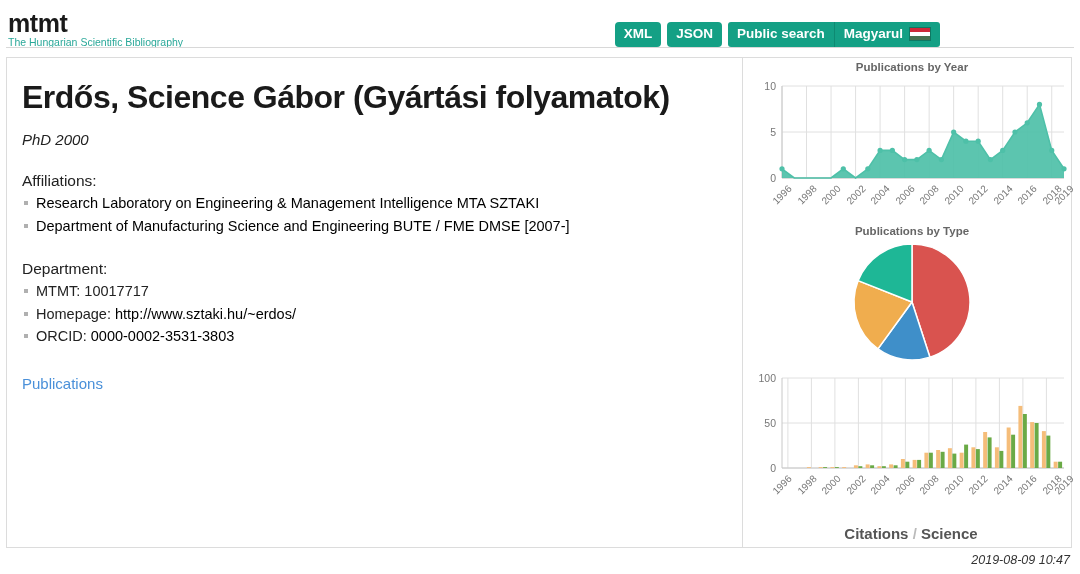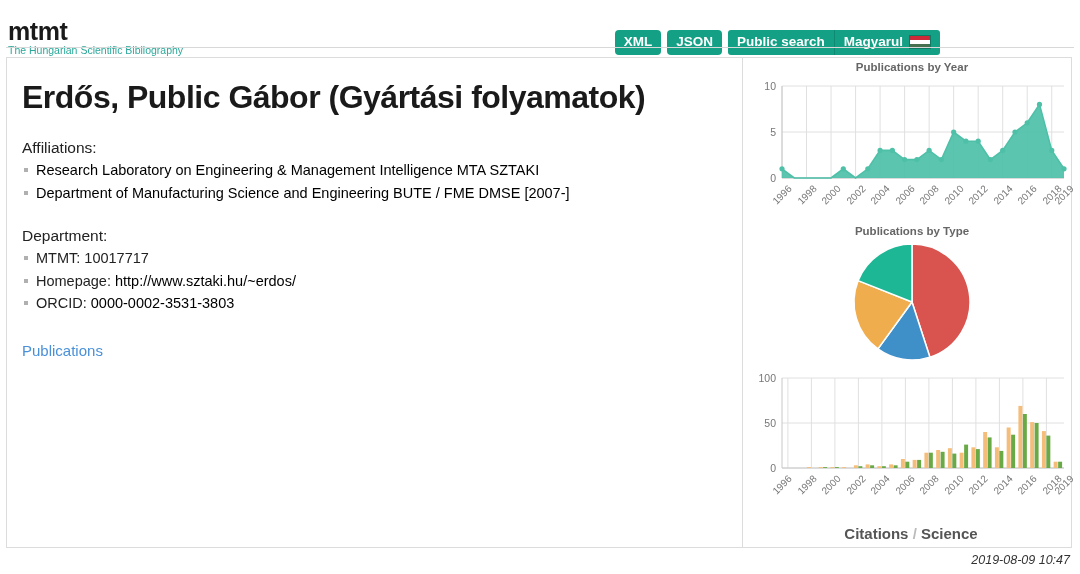--- a/index.html
+++ b/index.html
@@ -5,21 +5,21 @@
   html,body{margin:0;padding:0;}
   body{
     width:1080px;height:574px;
     background:#ffffff;
     font-family:"Liberation Sans", sans-serif;
     color:#333;
     overflow:hidden;
     position:relative;
   }
   
-  #header{position:absolute;left:0;top:16px;width:948px;height:48px;}
+  #header{position:absolute;left:0;top:8px;width:948px;height:48px;}
   #brand{position:absolute;left:8px;top:2px;}
   #brand-title{
     font-size:25px;font-weight:bold;color:#1a1a1a;
     letter-spacing:-0.4px;line-height:27px;
   }
   #brand-sub{
     font-size:10.5px;color:#2aa899;line-height:12px;margin-top:-1px;
   }
   #header-rule{
     position:absolute;left:6px;top:47px;width:1068px;height:1px;background:#d8d8d8;
@@ -126,21 +126,22 @@
       </div>
     </div>
   </div>
 </div>
 <div id="header-rule"></div>
 
 <div id="panel"></div>
 <div id="panel-divider"></div>
 
 <div id="left">
-  <div id="person-name">Erdős, Public Gábor (Gyártási folyamatok)</div>
+  <div id="person-name">Erdős, Science Gábor (Gyártási folyamatok)</div>
+  <div id="degree">PhD 2000</div>
 
   <div class="section-label">Affiliations:</div>
   <ul class="plain" id="affiliations-list">
     <li><a class="lnk">Research Laboratory on Engineering &amp; Management Intelligence MTA SZTAKI</a></li>
     <li><a class="lnk">Department of Manufacturing Science and Engineering BUTE / FME DMSE [2007-]</a></li>
   </ul>
 
   <div id="identifiers-block">
     <div class="section-label" style="margin-top:0">Department:</div>
     <ul class="plain" id="identifiers-list">

